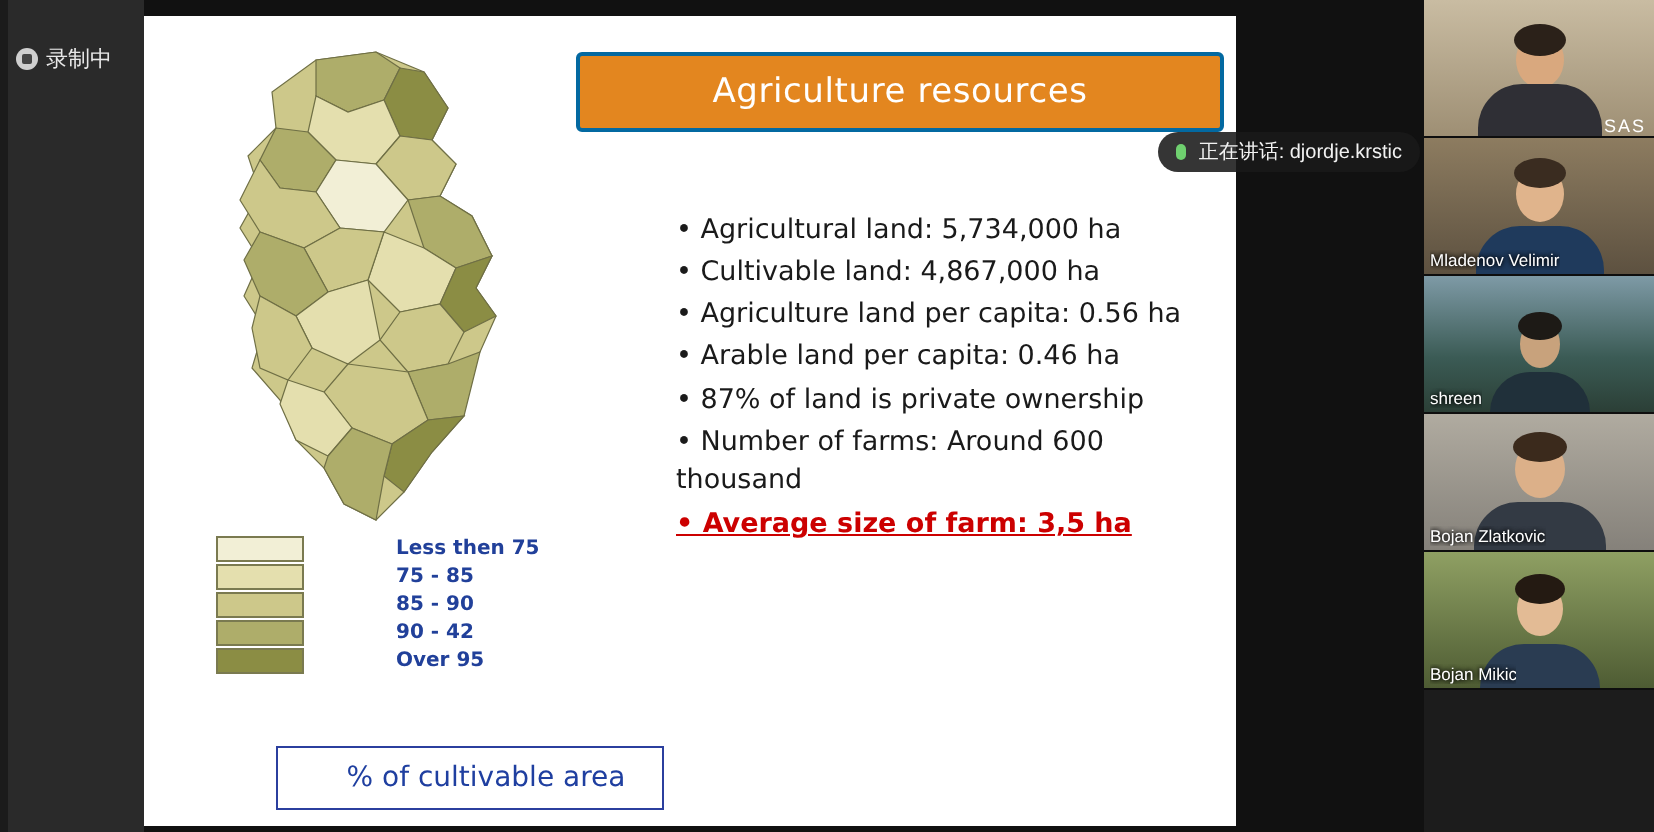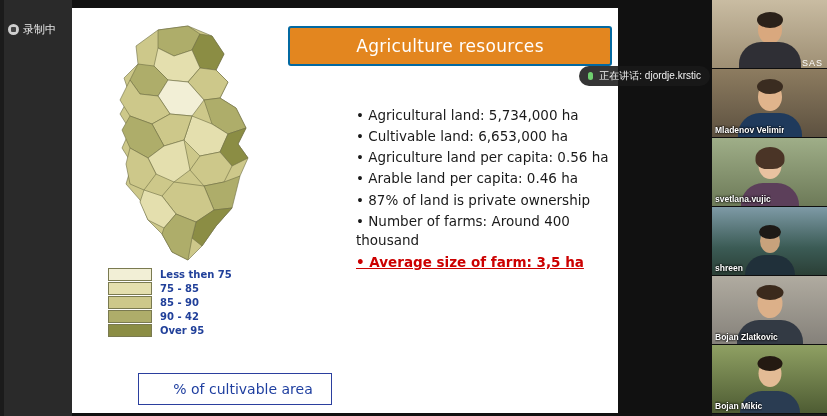--- a/index.html
+++ b/index.html
@@ -89,20 +89,21 @@
   .legend {
     position: absolute;
     left: 22px; top: 252px;
     width: 170px;
   }
   .legend-row {
     display: flex;
     align-items: center;
     height: 13px;
     margin-bottom: 1px;
+    gap: 38px;
   }
   .legend-swatch {
     width: 42px;
     height: 11px;
     border: 1px solid #7a7a50;
     margin-right: 8px;
   }
   .legend-label {
     font-family: "DejaVu Sans", sans-serif;
     font-size: 10px;
@@ -145,21 +146,20 @@
     font-size: 17px;
     color: #ffffff;
     letter-spacing: 0.3px;
   }
 
   
   .bullets {
     position: absolute;
     left: 266px; top: 98px;
     width: 266px;
-    margin-left: 18px;
   }
   .bullet {
     font-family: "DejaVu Sans", sans-serif;
     font-size: 13.5px;
     color: #1a1a1a;
     line-height: 1.42;
     margin-bottom: 2px;
   }
   .bullet.last {
     color: #cc0000;
@@ -184,21 +184,20 @@
     height: 416px;
     background: #1c1c1c;
   }
   .tile {
     position: relative;
     width: 115px;
     height: 68px;
     overflow: hidden;
     border-bottom: 1px solid #0e0e0e;
     background: #2d2d2d;
-    font-weight: bold;
   }
   .tile .vid {
     position: absolute;
     inset: 0;
   }
   .tile .name {
     position: absolute;
     left: 3px; bottom: 2px;
     font-size: 8.5px;
     color: #ffffff;
@@ -322,25 +321,25 @@
           <span>%  of cultivable area</span>
         </div>
       </div>
 
       <div class="title-banner">
         <span>Agriculture resources</span>
       </div>
 
       <div class="bullets">
         <div class="bullet">• Agricultural land: 5,734,000  ha</div>
-        <div class="bullet">• Cultivable land: 6,653,000  ha</div>
+        <div class="bullet">• Cultivable land: 4,867,000  ha</div>
         <div class="bullet">• Agriculture land per capita: 0.56 ha</div>
         <div class="bullet">• Arable land per capita: 0.46  ha</div>
         <div class="bullet">• 87% of land is private ownership</div>
-        <div class="bullet">• Number of farms: Around 400 thousand</div>
+        <div class="bullet">• Number of farms: Around 600 thousand</div>
         <div class="bullet last">• Average size of farm: 3,5 ha</div>
       </div>
 
       <div class="slide-bottom-tab"></div>
     </div>
   </div>
 
   <div class="speaking-pill">
     <span class="mic"></span>
     <span>正在讲话: djordje.krstic</span>
@@ -363,30 +362,20 @@
       <div class="vid" style="background:linear-gradient(180deg,#8d7c60 0%,#5d5140 100%)">
         <div class="person">
           <div class="head" style="top:14px;width:24px;height:28px;background:#e0b48c"></div>
           <div class="head" style="top:10px;width:26px;height:15px;background:#3a2c20"></div>
           <div class="torso" style="bottom:0;width:64px;height:24px;background:#1f3a5c"></div>
         </div>
       </div>
       <div class="name">Mladenov Velimir</div>
     </div>
 
-    <div class="tile">
-      <div class="vid" style="background:linear-gradient(180deg,#9fae88 0%,#6d7a58 100%)">
-        <div class="person">
-          <div class="head" style="top:14px;width:23px;height:27px;background:#e8c2a0"></div>
-          <div class="head" style="top:9px;width:29px;height:22px;background:#4a3426;border-radius:50% 50% 40% 40%"></div>
-          <div class="torso" style="bottom:0;width:58px;height:23px;background:#5c3f5a"></div>
-        </div>
-      </div>
-      <div class="name">svetlana.vujic</div>
-    </div>
 
     <div class="tile">
       <div class="vid" style="background:linear-gradient(180deg,#7e9aa6 0%,#3b5b55 60%,#2b3f36 100%)">
         <div class="person">
           <div class="head" style="top:22px;width:20px;height:24px;background:#c8a27c"></div>
           <div class="head" style="top:18px;width:22px;height:14px;background:#1d1a16"></div>
           <div class="torso" style="bottom:0;width:50px;height:20px;background:#20303a"></div>
         </div>
       </div>
       <div class="name">shreen</div>

